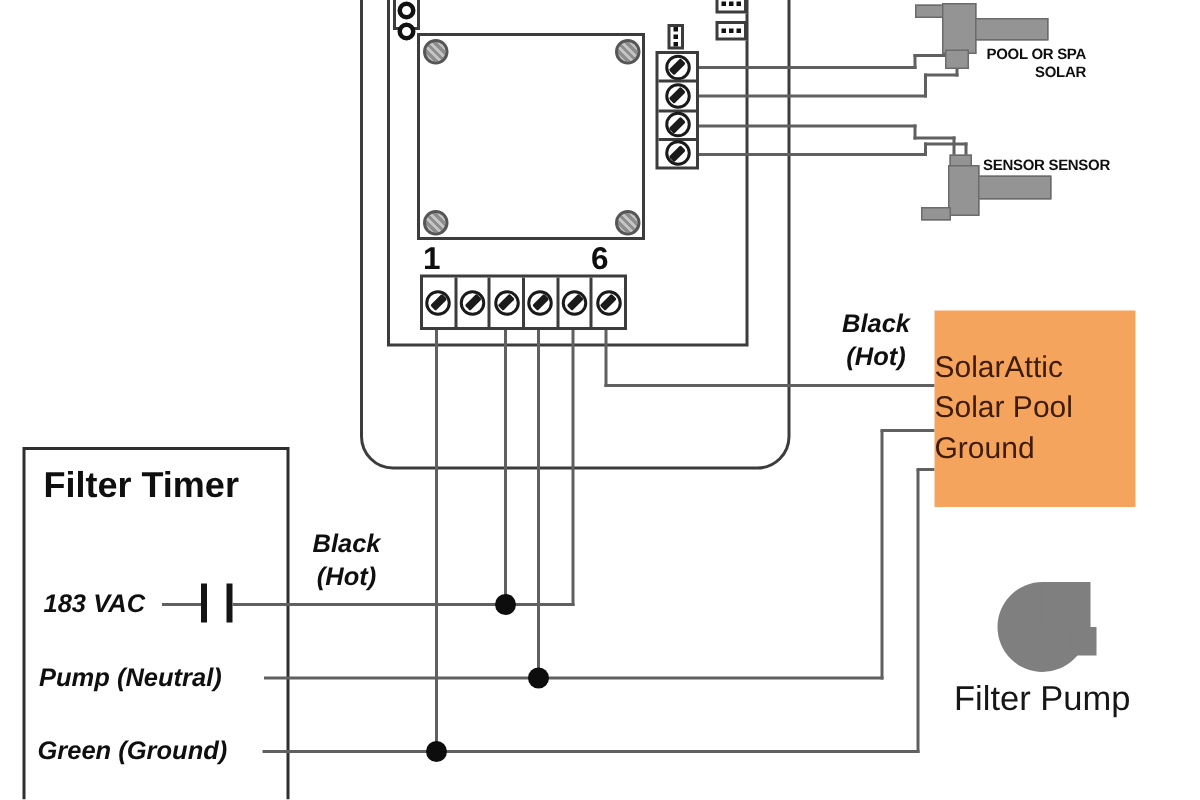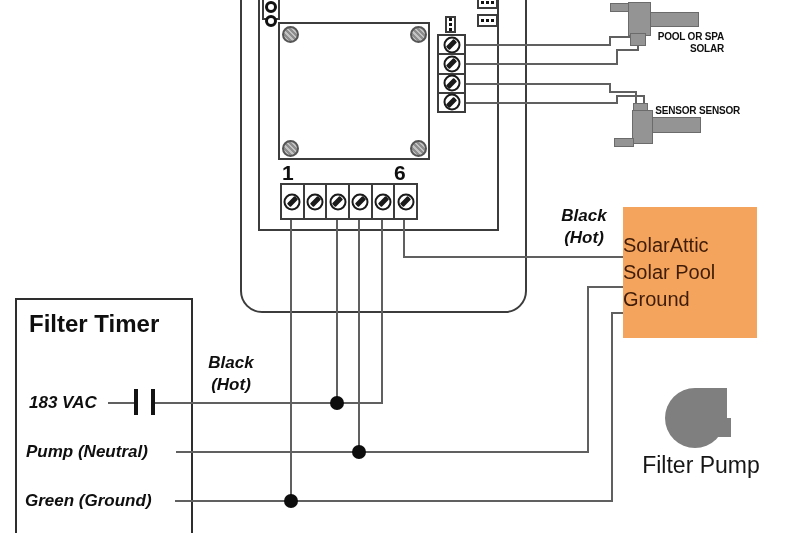--- a/index.html
+++ b/index.html
@@ -43,21 +43,21 @@
   .lbl{position:absolute;font-weight:bold;color:#0f0f0f;}
   .lbl.small{font-size:10px;line-height:11.5px;text-align:right;letter-spacing:-0.2px;}
   .lbl.med{font-size:17px;line-height:22px;font-style:italic;}
   .lbl.center{text-align:center;}
   #heater-box{
     position:absolute;left:623px;top:207px;width:134px;height:131px;
     display:flex;flex-direction:column;justify-content:center;text-align:left;
     font-size:20px;line-height:27px;font-weight:normal;
   }
   #filter-timer-box{position:absolute;left:15px;top:298px;width:178px;height:260px;border:2px solid #2e2e2e;box-sizing:border-box;background:#fff;}
-  #pump-label{position:absolute;left:636px;top:452px;width:130px;text-align:center;font-size:23px;color:#161616;}
+  #pump-label{position:absolute;left:636px;top:452px;width:130px;text-align:left;font-size:23px;color:#161616;}
 </style>
 </head>
 <body>
 
 <div id="canvas">
 
   <div id="filter-timer-box">
     <div class="lbl" style="left:12px;top:10px;font-size:24px;">Filter Timer</div>
     <div class="lbl med" style="left:12px;top:92px;">183 VAC</div>
     <div class="lbl med" style="left:9px;top:141px;">Pump (Neutral)</div>

